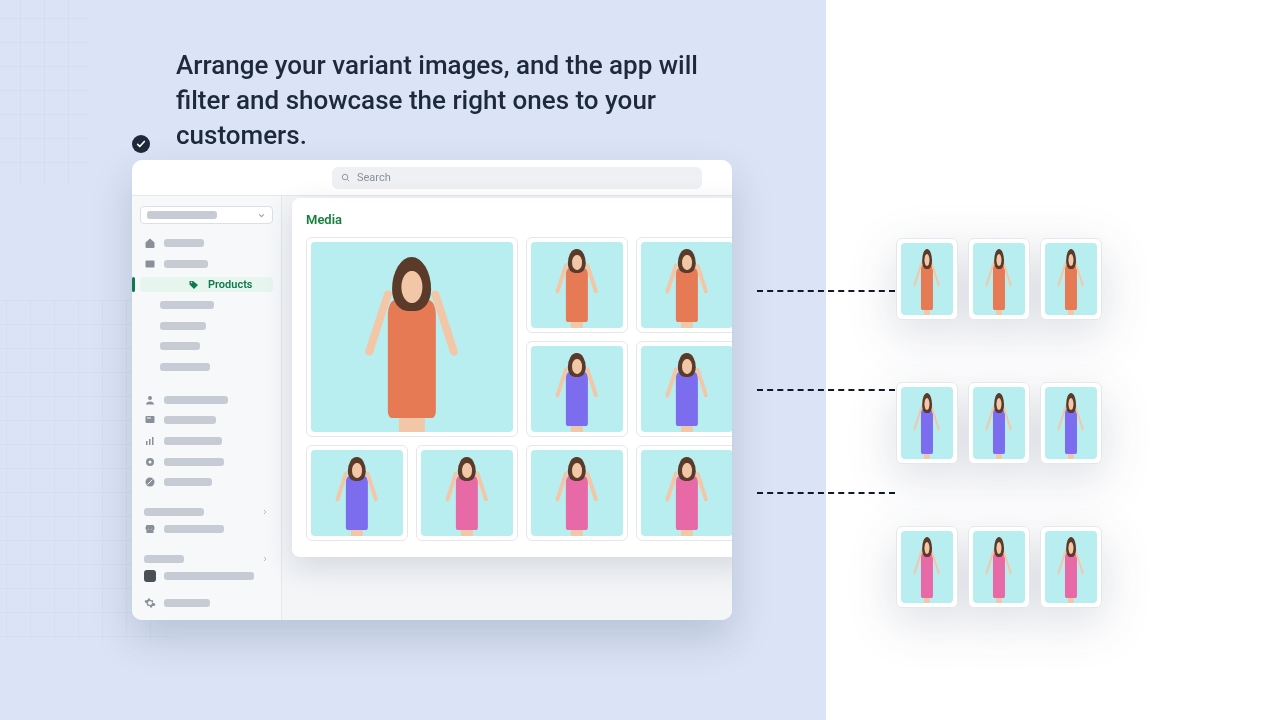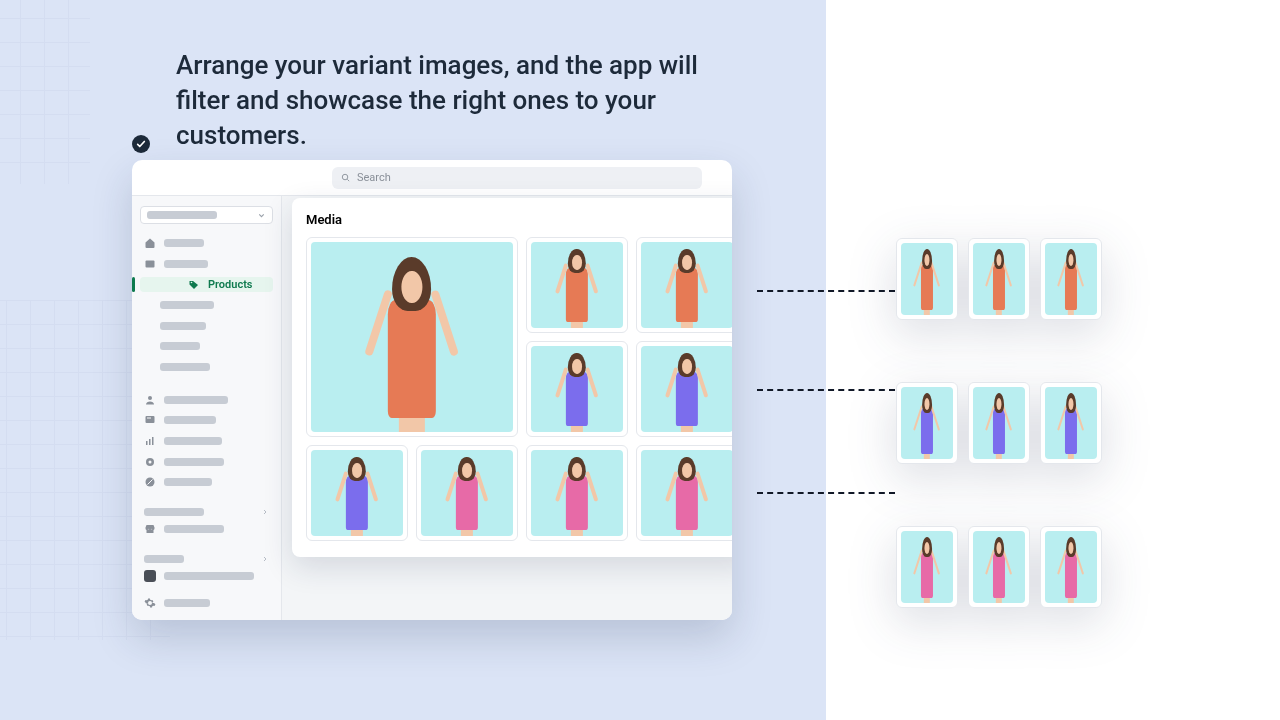--- a/index.html
+++ b/index.html
@@ -54,21 +54,21 @@
   .nav-item.active .ico{color:var(--green);}  
   .nav-item.active .label{color:var(--green);font-size:11px;font-weight:600;}
   .sub{padding-left:20px;}
   .gap{height:8px;}
   .row-section{display:flex;align-items:center;justify-content:space-between;padding:0 4px;}
   .row-section .ph{height:8px;background:var(--muted);border-radius:3px;width:60px;}
   .row-section svg{width:8px;height:8px;color:#b6bcc5;}
   
   .content{flex:1;position:relative;background:#f3f5f7;}
   .media-card{position:absolute;left:10px;top:2px;right:-20px;background:#fff;border-radius:8px;box-shadow:0 10px 30px rgba(30,45,80,.14);padding:14px 14px 16px;}
-  .media-title{font-size:13px;font-weight:600;color:#000000;margin-bottom:10px;}
+  .media-title{font-size:13px;font-weight:600;color:#15803d;margin-bottom:10px;}
   .grid{display:grid;grid-template-columns:repeat(4,1fr);gap:8px;}
   .bigcell{grid-column:span 2;grid-row:span 2;}
   .thumb{border:1px solid var(--border);border-radius:6px;padding:4px;background:#fff;}
   .ph-img{width:100%;height:100%;border-radius:4px;background:var(--thumb-bg);position:relative;overflow:hidden;}
   .grid .thumb{height:96px;}
   .grid .bigcell{height:200px;}
   .grid .thumb .ph-img{height:100%;}
   
   .fig{position:absolute;left:50%;bottom:0;transform:translateX(-50%);width:42%;height:94%;}
   .fig .hair{position:absolute;top:2%;left:50%;transform:translateX(-50%);width:46%;height:30%;background:var(--hair);border-radius:50% 50% 40% 40% / 60% 60% 40% 40%;}

